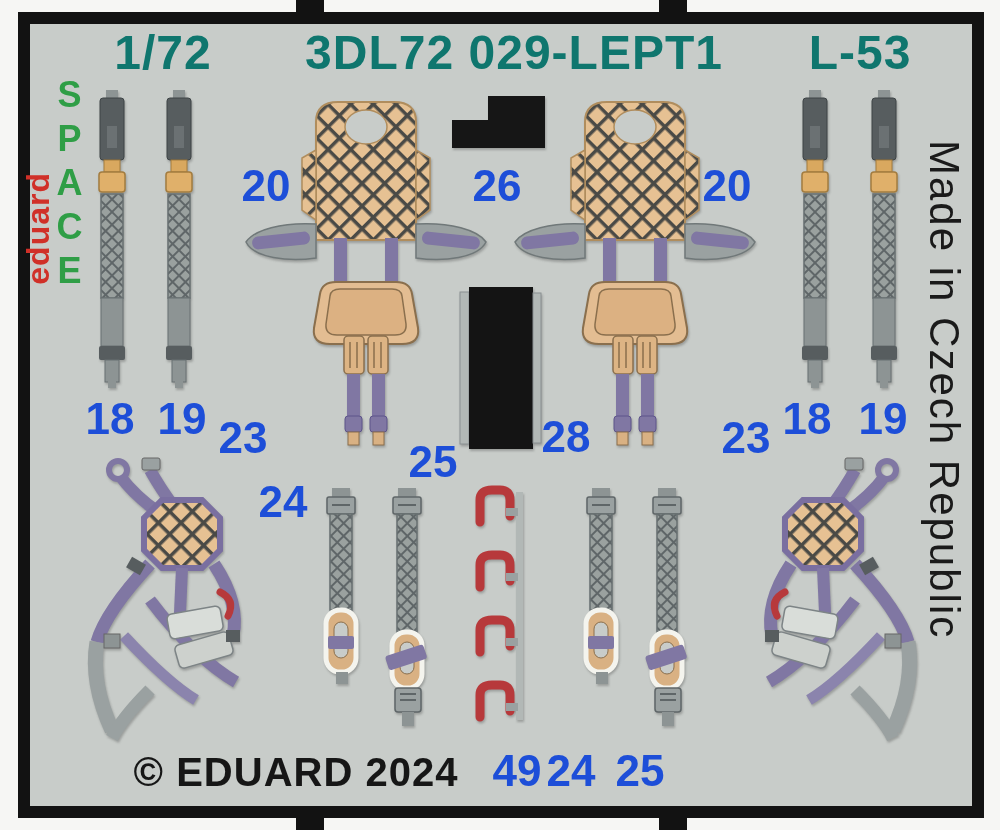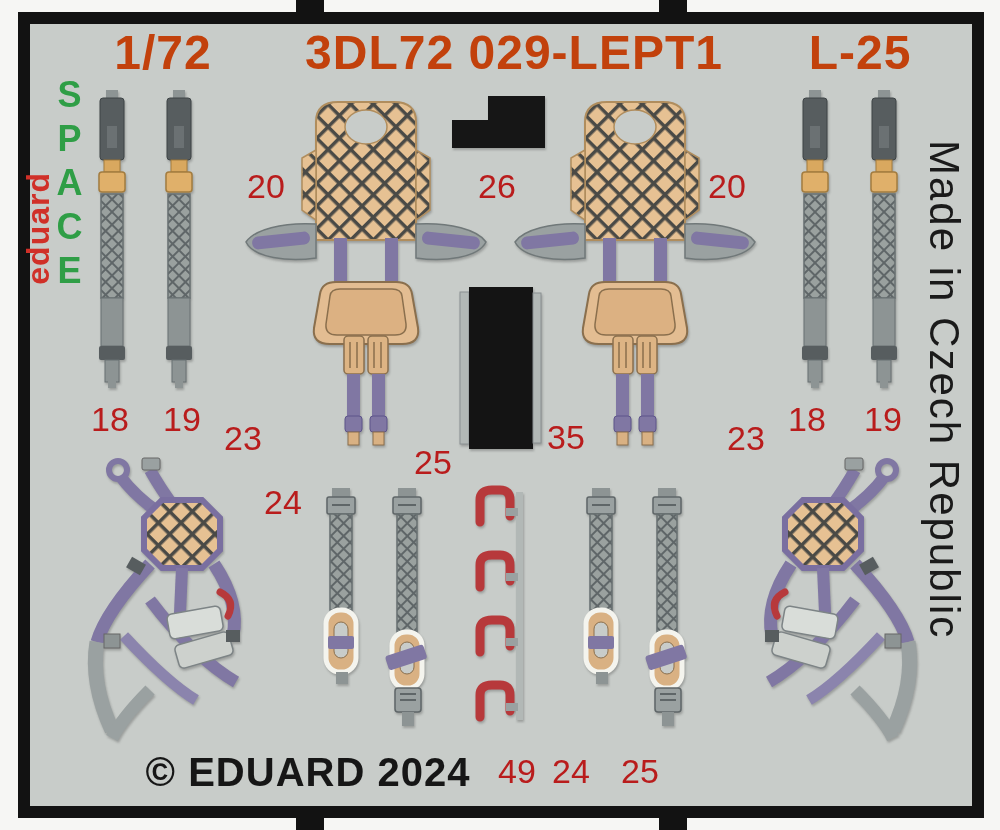--- a/index.html
+++ b/index.html
@@ -11,25 +11,25 @@
     overflow:hidden;
   }
   .abs { position:absolute; }
   .fret-frame {
     left:18px; top:12px; width:966px; height:806px;
     background:#c8ccc9;
     border:12px solid #121212;
   }
   .tab { width:28px; height:16px; background:#121212; }
   .hdr {
-    font-weight:700; font-size:48px; color:#c2410c;
+    font-weight:700; font-size:48px; color:#0f766e;
     transform:translate(-50%,-50%); white-space:nowrap; letter-spacing:1px;
   }
   .plabel {
-    font-weight:400; font-size:34px; color:#b91c1c;
+    font-weight:700; font-size:44px; color:#1d4ed8;
     transform:translate(-50%,-50%); white-space:nowrap;
   }
   .copy {
     font-weight:700; font-size:40px; color:#161616;
     transform:translate(-50%,-50%); white-space:nowrap; letter-spacing:1px;
   }
   .vert { writing-mode:vertical-rl; white-space:nowrap; }
   .vert.up { transform:rotate(180deg); }
   .space-txt {
     color:#2f9e46; font-weight:700; font-size:36px;
@@ -192,34 +192,34 @@
     <rect x="516" y="492" width="7" height="228" fill="#b2b8b6"></rect>
     <use href="#hook26" transform="translate(492,508)"></use>
     <use href="#hook26" transform="translate(492,573)"></use>
     <use href="#hook26" transform="translate(492,638)"></use>
     <use href="#hook26" transform="translate(492,703)"></use>
   </g>
 </svg>
 
 <div class="abs hdr" style="left:163px; top:52px;">1/72</div>
 <div class="abs hdr" style="left:514px; top:52px;">3DL72 029-LEPT1</div>
-<div class="abs hdr" style="left:860px; top:52px;">L-25</div>
+<div class="abs hdr" style="left:860px; top:52px;">L-53</div>
 
 <div class="abs vert up eduard-txt" style="left:20px; top:172px;">eduard</div>
 <div class="abs vert space-txt" style="left:48px; top:74px;">SPACE</div>
 <div class="abs vert madein-txt" style="left:920px; top:140px;">Made in Czech Republic</div>
-<div class="abs copy" style="left:296px; top:772px;margin-left:12px;">© EDUARD 2024</div>
+<div class="abs copy" style="left:296px; top:772px;">© EDUARD 2024</div>
 
 <div class="abs plabel" style="left:266px; top:186px;">20</div>
 <div class="abs plabel" style="left:497px; top:186px;">26</div>
 <div class="abs plabel" style="left:727px; top:186px;">20</div>
 <div class="abs plabel" style="left:110px; top:419px;">18</div>
 <div class="abs plabel" style="left:182px; top:419px;">19</div>
 <div class="abs plabel" style="left:807px; top:419px;">18</div>
 <div class="abs plabel" style="left:883px; top:419px;">19</div>
 <div class="abs plabel" style="left:243px; top:438px;">23</div>
 <div class="abs plabel" style="left:433px; top:462px;">25</div>
-<div class="abs plabel" style="left:566px; top:437px;">35</div>
+<div class="abs plabel" style="left:566px; top:437px;">28</div>
 <div class="abs plabel" style="left:746px; top:438px;">23</div>
 <div class="abs plabel" style="left:283px; top:502px;">24</div>
 <div class="abs plabel" style="left:517px; top:771px;">49</div>
 <div class="abs plabel" style="left:571px; top:771px;">24</div>
 <div class="abs plabel" style="left:640px; top:771px;">25</div>
 
 </body></html>

